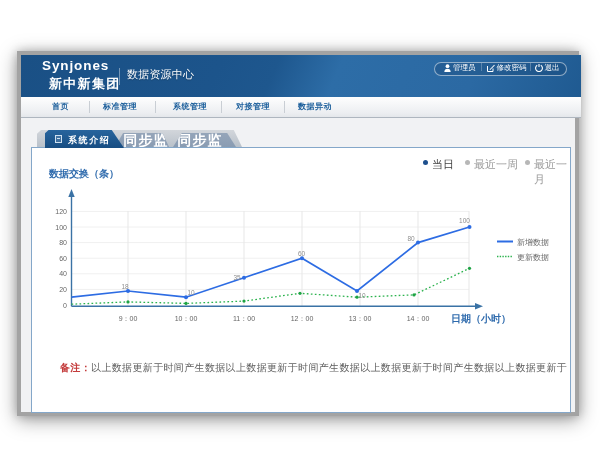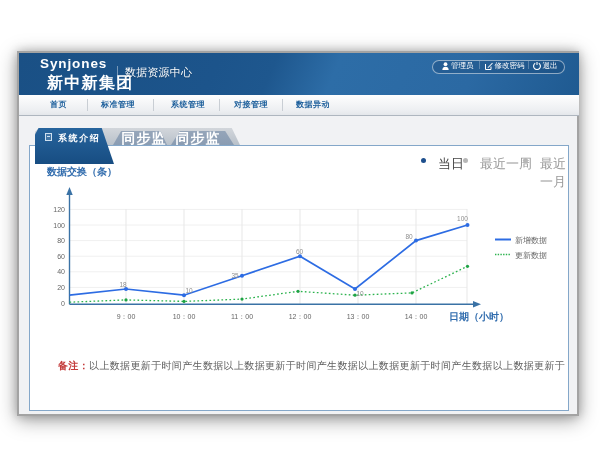--- a/index.html
+++ b/index.html
@@ -1,27 +1,27 @@
 <!DOCTYPE html>
 <html><head>
 <meta charset="utf-8">
 <style>
   * { margin:0; padding:0; box-sizing:border-box; }
   html,body { width:600px; height:450px; background:#ffffff; overflow:hidden;
     font-family:"Liberation Sans", sans-serif; }
   #stage { position:relative; width:600px; height:450px; }
   #card { position:absolute; left:17px; top:51px; width:562px; height:365px;
-    background:#f1f2f4; border:2px solid #a3a3a3;
+    background:#f1f2f4; border:4px solid #a3a3a3;
     box-shadow:0 4px 18px rgba(0,0,0,0.38), 0 0 9px rgba(0,0,0,0.20); }
   
   #hdr { position:absolute; left:0; top:0; width:560px; height:42px;
     background:linear-gradient(113deg,#1a5085 0%,#1c548b 35%,#1e578e 45%,#2d6da7 56%,#2b69a3 80%,#1f5a91 100%); }
   #logo1 { position:absolute; left:21px; top:3px; color:#fff; font-size:13.5px; font-weight:bold;
     letter-spacing:0.9px; }
-  #logo2 { position:absolute; left:28px; top:20px; color:#fff; font-size:16px; font-weight:bold;
+  #logo2 { position:absolute; left:28px; top:20px; color:#fff; font-size:13px; font-weight:bold;
     letter-spacing:1.3px; }
   #hsep { position:absolute; left:98px; top:13px; width:1px; height:17px; background:rgba(255,255,255,0.4); }
   #htitle { position:absolute; left:106px; top:12px; color:#fff; font-size:11px; letter-spacing:0.2px;
     text-shadow:0 1px 1px rgba(0,0,0,0.25); }
   #userbox { position:absolute; left:413px; top:7px; width:133px; height:14px; white-space:nowrap;
     border:1px solid rgba(255,255,255,0.50); border-radius:8px;
     background:rgba(10,45,85,0.18); display:flex; align-items:flex-start; }
   #userbox .ub { display:flex; align-items:center; color:#fff; font-size:7.5px; white-space:nowrap; }
   #userbox .sep { width:1px; height:8px; background:rgba(255,255,255,0.25); }
   
@@ -29,37 +29,37 @@
     background:linear-gradient(#fefefe,#eceef1 80%,#e4e7eb);
     border-bottom:1px solid #aeb6bf; }
   #nav .ni { position:absolute; top:0; height:20px; line-height:20px; text-align:center;
     color:#1b5e9b; font-size:8px; font-weight:bold; letter-spacing:0.5px; }
   #nav .nsep { position:absolute; top:4px; width:1px; height:12px; background:#c9ced4; }
   
   .tab { position:absolute; color:#fff; font-weight:bold; z-index:3; }
   #tabback { position:absolute; left:16px; top:75px; width:205px; height:17px; z-index:2;
     background:linear-gradient(#d2d6db,#b9c1ca);
     clip-path:polygon(0 100%, 0 22%, 2% 0, 96% 0, 100% 100%); }
-  #tab1 { left:16px; top:75px; width:79px; height:36px; z-index:4;
+  #tab1 { left:24px; top:75px; width:79px; height:18px; z-index:4;
     background:linear-gradient(#27649d,#174d82);
     clip-path:polygon(0 100%, 0 18%, 4.5% 0, 84.5% 0, 100% 100%); }
   #tab1 .tx { position:absolute; left:23px; top:4px; font-size:9px; letter-spacing:1.6px; }
   #tab1 .ic { position:absolute; left:10px; top:5px; width:7px; height:8px;
     border:1px solid #cfe0ef; background:rgba(255,255,255,0.15); }
   #tab1 .ic:before { content:""; position:absolute; left:1px; top:2px; width:3px; height:1px; background:#cfe0ef; }
   #tab2, #tab3 { top:78px; height:14px; font-size:14px; letter-spacing:1.2px;
     background:linear-gradient(#95a5b9,#8a9cb2); text-align:center; line-height:14px; }
   #tab2 { left:94px; width:54px; clip-path:polygon(0 100%, 15% 0, 88% 0, 100% 100%); padding-left:8px; }
   #tab3 { left:152px; width:63px; clip-path:polygon(0 100%, 14% 0, 86% 0, 100% 100%); padding-right:9px; }
   
   #panel { position:absolute; left:10px; top:92px; width:540px; height:266px;
     background:#fff; border:1px solid #84a7c9; z-index:2; }
   
   .ldot { position:absolute; width:5px; height:5px; border-radius:50%; }
-  .ltx  { position:absolute; font-size:13px; color:#999;margin-left:8px; }
+  .ltx  { position:absolute; font-size:11px; color:#999; }
   
   #note { position:absolute; left:28px; top:213px; font-size:10px; color:#5f5f5f; letter-spacing:0.35px; }
   #note b { color:#c43c3c; font-weight:bold; }
   .abs { position:absolute; }
 </style>
 </head>
 <body>
 <div id="stage">
  <div id="card">
   <div id="hdr">

